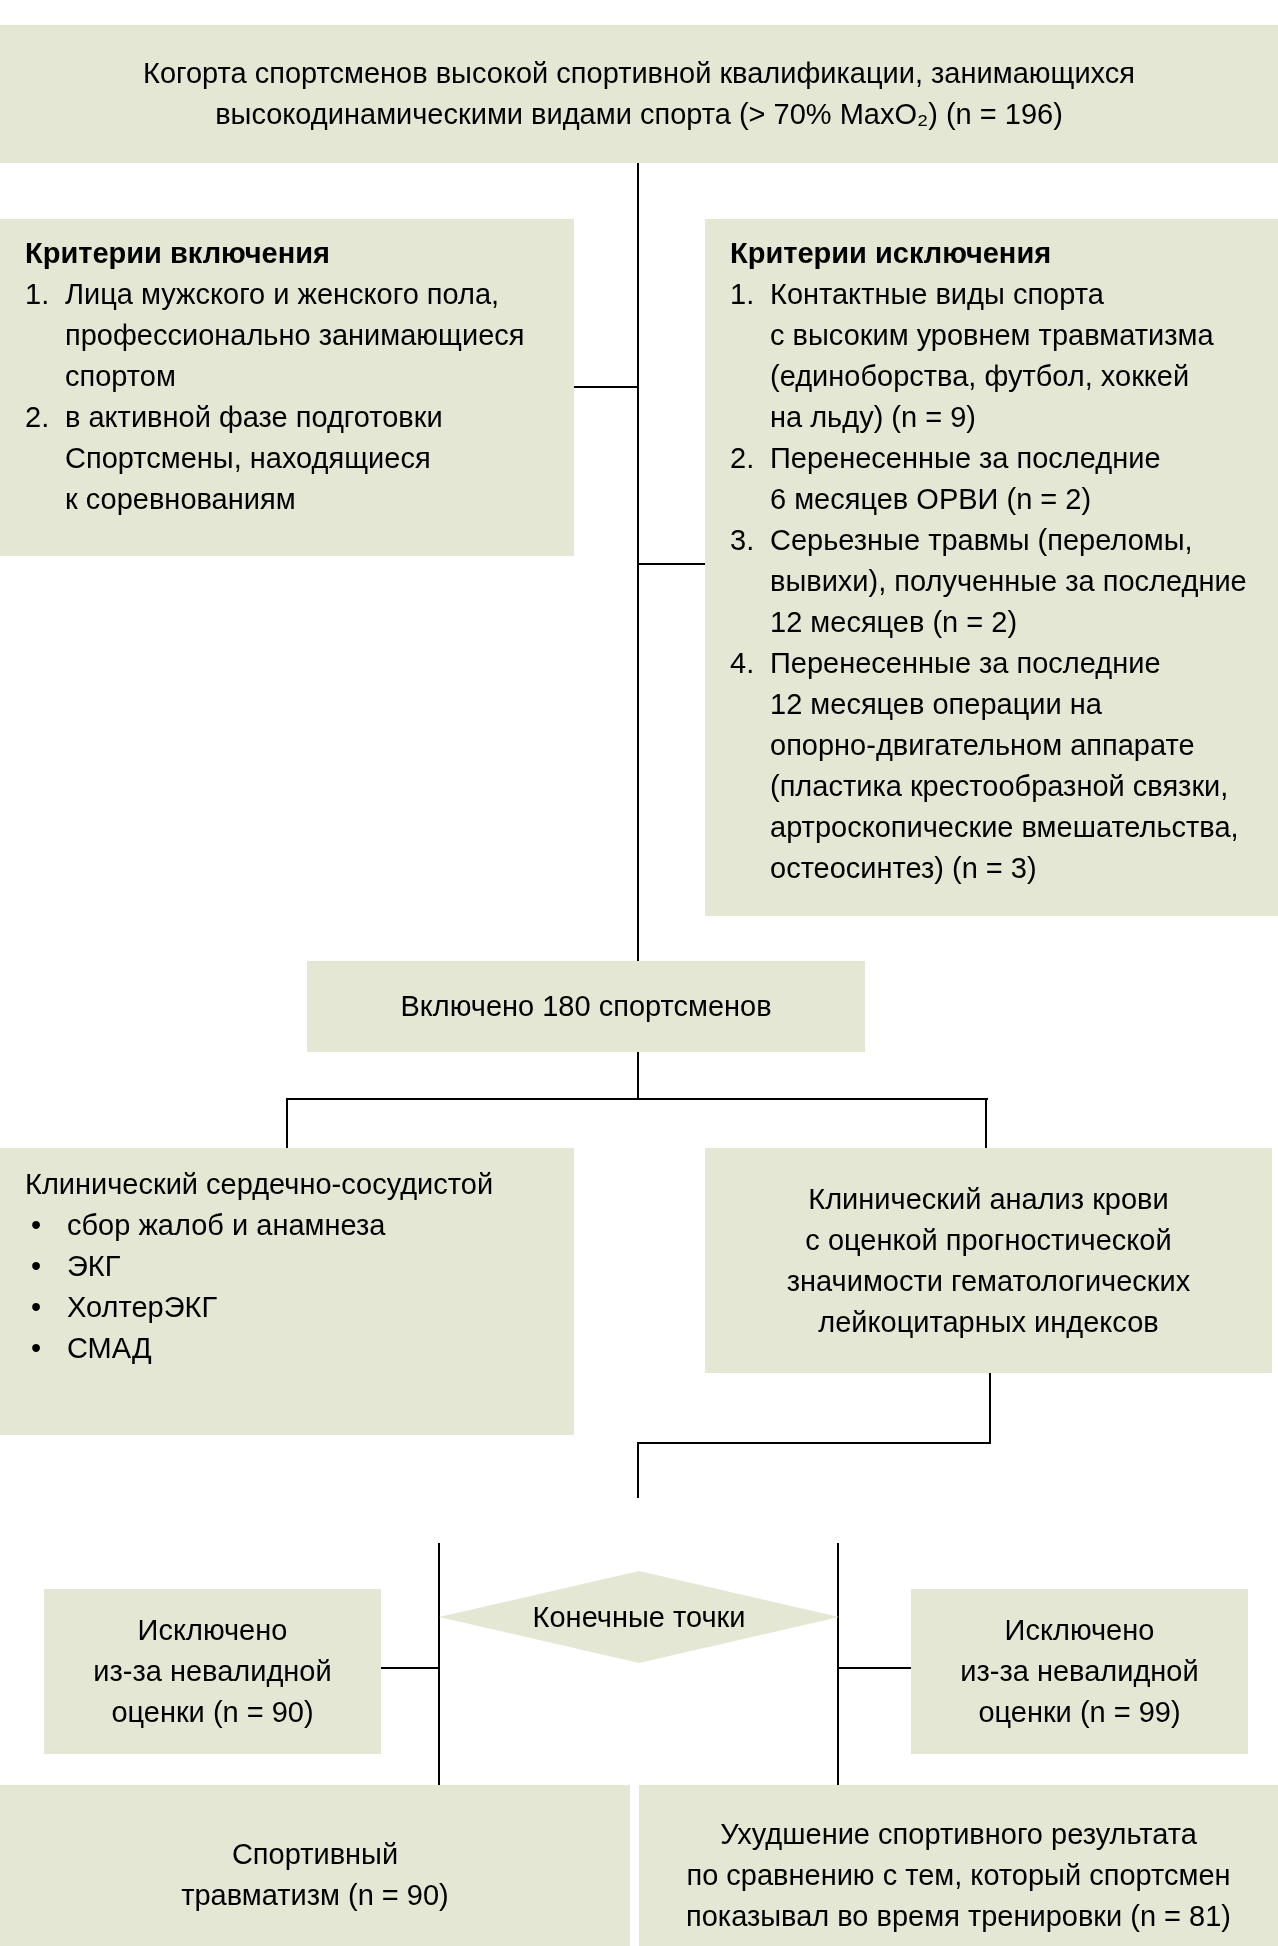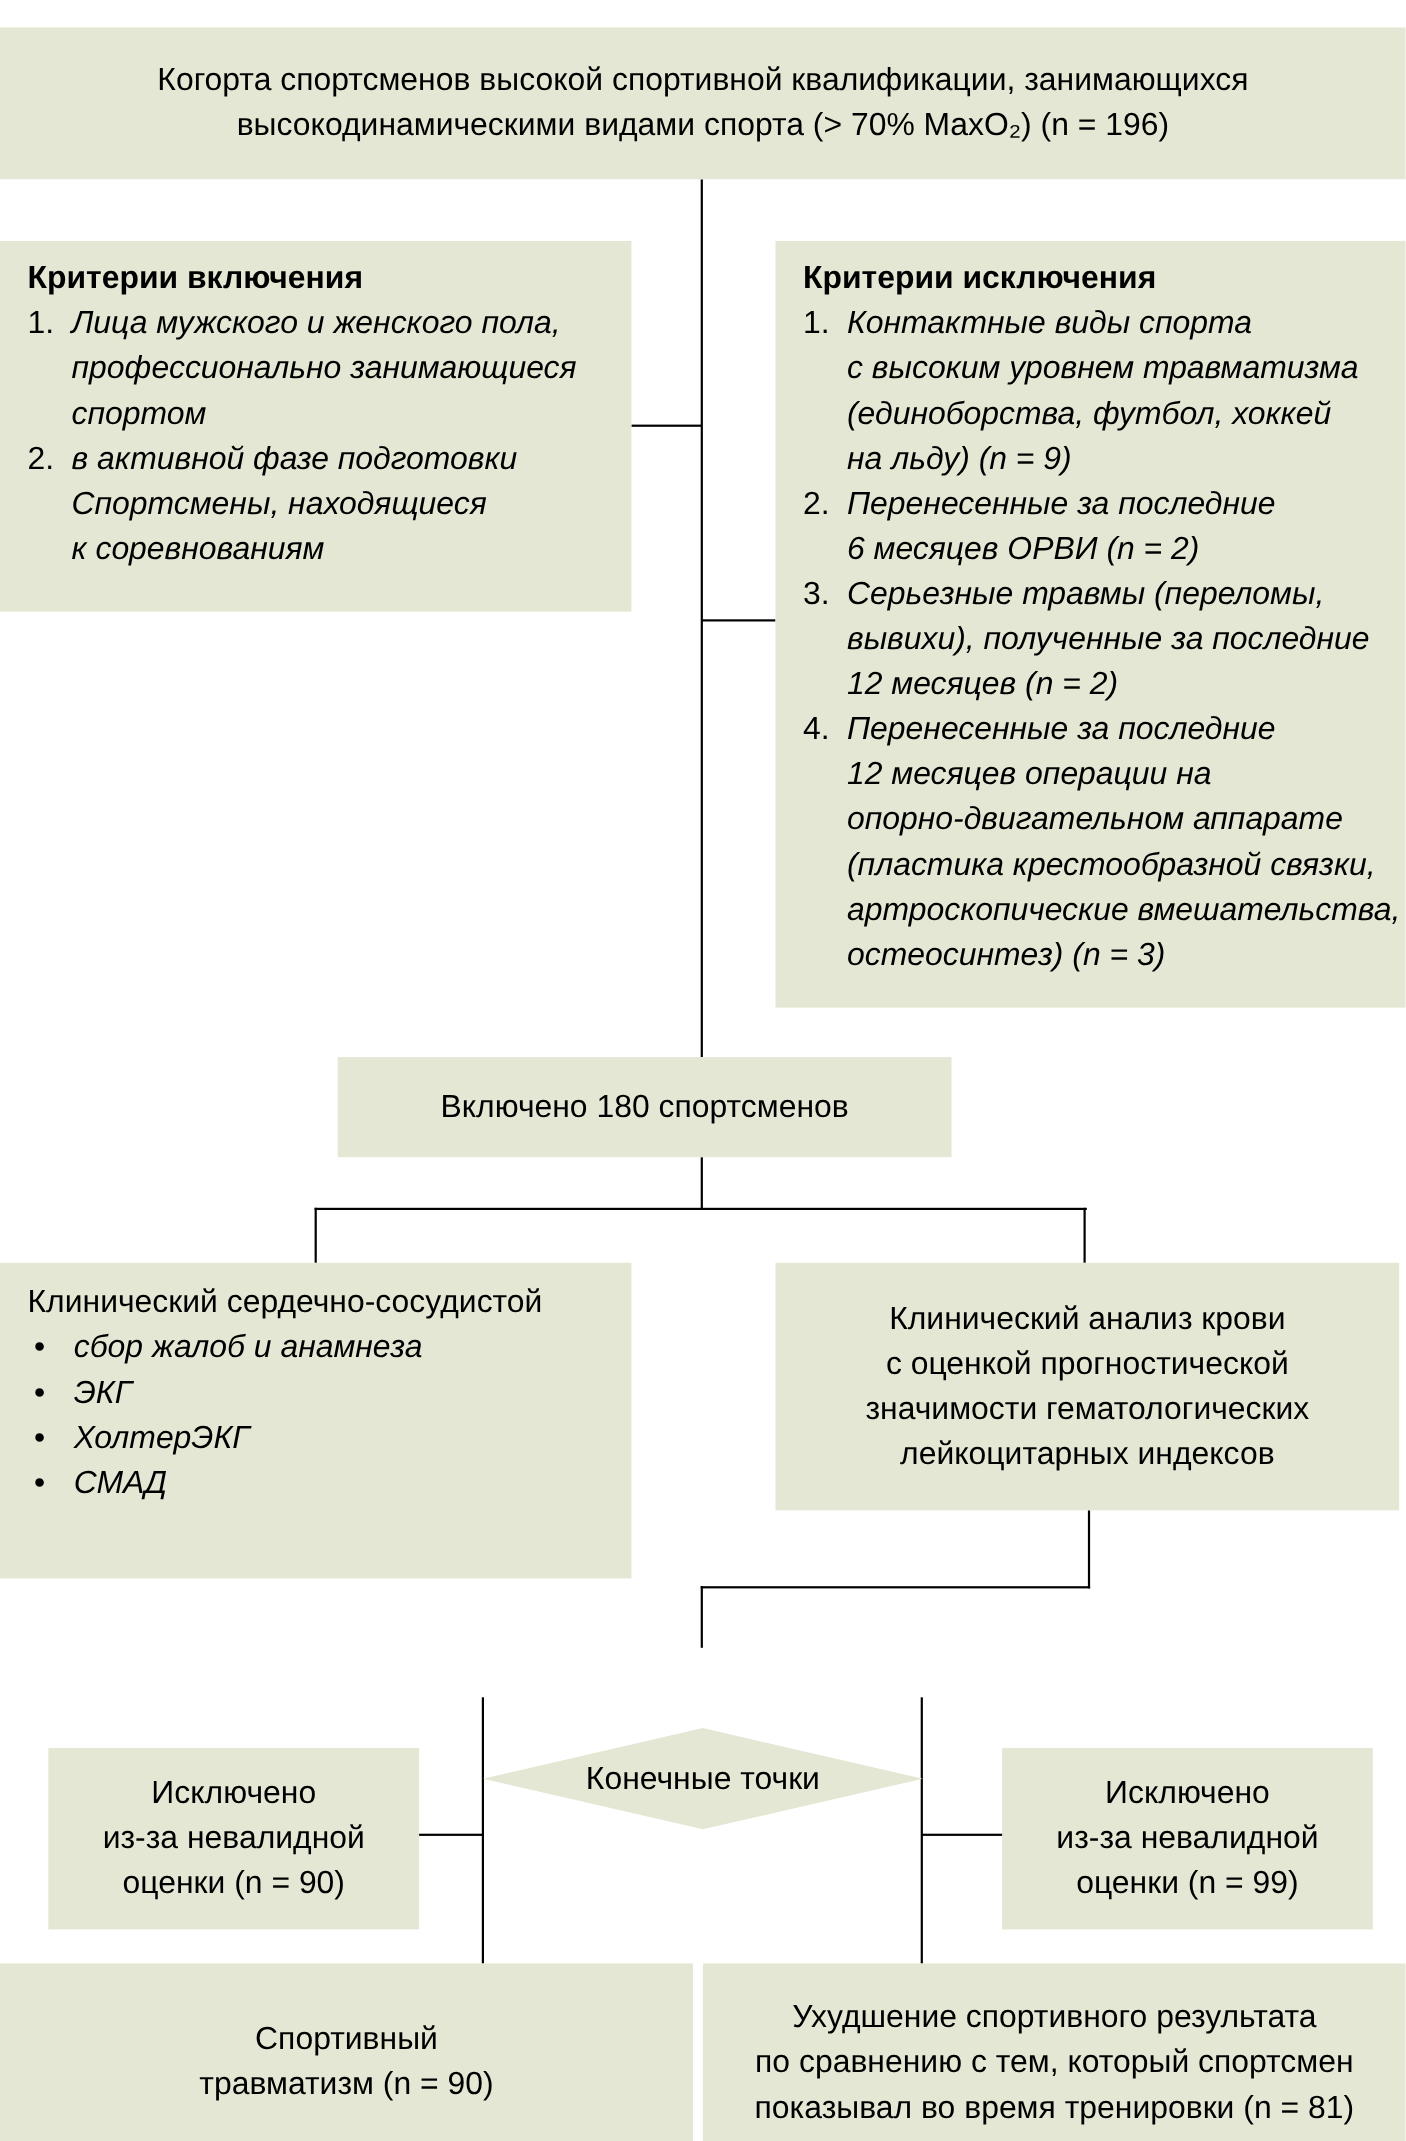--- a/index.html
+++ b/index.html
@@ -17,21 +17,21 @@
   }
   .box { position:absolute; background:#e4e7d3; }
   .flexc { display:flex; flex-direction:column; align-items:center; justify-content:center; text-align:center; }
   .vline { position:absolute; width:2px; background:#000000; }
   .hline { position:absolute; height:2px; background:#000000; }
   .bold { font-weight:bold; }
   .ln { display:block; white-space:nowrap; }
   .li { display:flex; align-items:flex-start; }
   .num { flex:0 0 40px; }
   .mark { flex:0 0 42px; padding-left:6px; }
-  .itext { flex:1;font-style:italic; }
+  .itext { flex:1; }
   .diamond-wrap { position:absolute; }
   .diamond-label { position:absolute; left:0; top:0; right:0; bottom:0; }
 </style>
 </head>
 <body>
 
 <div class="canvas">
 
   <div class="vline" style="left:637px; top:144px; height:798px;"></div>
   <div class="hline" style="left:574px; top:367px; width:64px;"></div>

